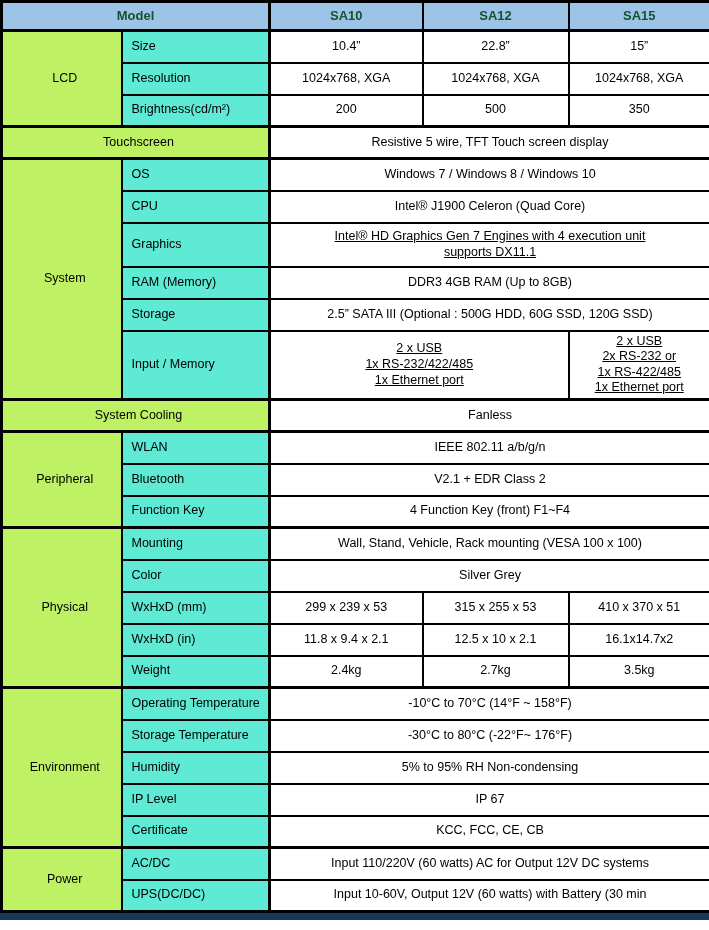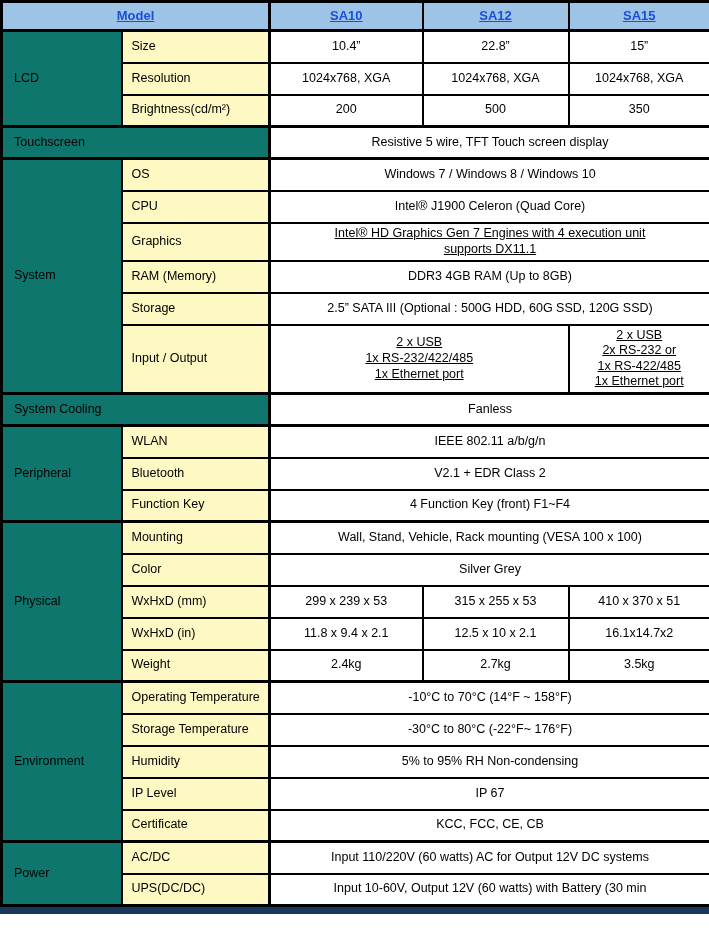--- a/index.html
+++ b/index.html
@@ -18,36 +18,35 @@
     border: 2px solid #000;
     font-size: 12.5px;
     line-height: 1.25;
     padding: 2px 5px;
     text-align: center;
     vertical-align: middle;
     overflow: hidden;
   }
   tr { height: 32px; }
   tr.r-head { height: 29px; }
-  tr.r-graphics { height: 38px; }
+  tr.r-graphics { height: 44px; }
   tr.r-io { height: 68px; }
   td.th {
     background: #9DC3E6;
-    color: #1d4ed8;
+    color: #14532d;
     font-weight: bold;
     font-size: 13px;
-    text-decoration: underline;
   }
   td.sec {
-    background: #0f766e;
-    text-align: left;
+    background: #bef264;
+    text-align: center;
     padding-left: 11px;
   }
   td.lbl {
-    background: #fef9c3;
+    background: #5eead4;
     text-align: left;
     padding-left: 9px;
   }
   td.val { background: #ffffff; }
   td.pre { white-space: pre-line; text-decoration: underline; }
   tr.sec-top td { border-top: 3px solid #000; }
   tr.r-head td { border-bottom: 3px solid #000; }
   td.vb { border-left: 3px solid #000; }
   .bottom-bar {
     width: 709px;
@@ -117,21 +116,21 @@
     </tr>
     <tr>
       <td class="lbl">RAM (Memory)</td>
       <td colspan="3" class="val vb">DDR3 4GB RAM (Up to 8GB)</td>
     </tr>
     <tr>
       <td class="lbl">Storage</td>
       <td colspan="3" class="val vb">2.5” SATA III (Optional : 500G HDD, 60G SSD, 120G SSD)</td>
     </tr>
     <tr class="r-io">
-      <td class="lbl">Input / Output</td>
+      <td class="lbl">Input / Memory</td>
       <td colspan="2" class="val vb pre">2 x USB
 1x RS-232/422/485
 1x Ethernet port</td>
       <td class="val pre">2 x USB
 2x RS-232 or
 1x RS-422/485
 1x Ethernet port</td>
     </tr>
 
     <tr class="sec-top">

